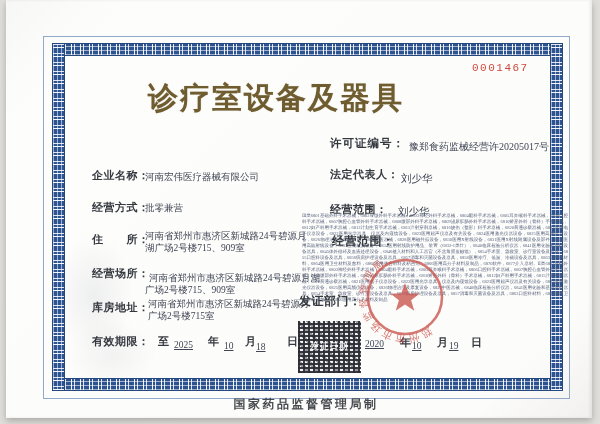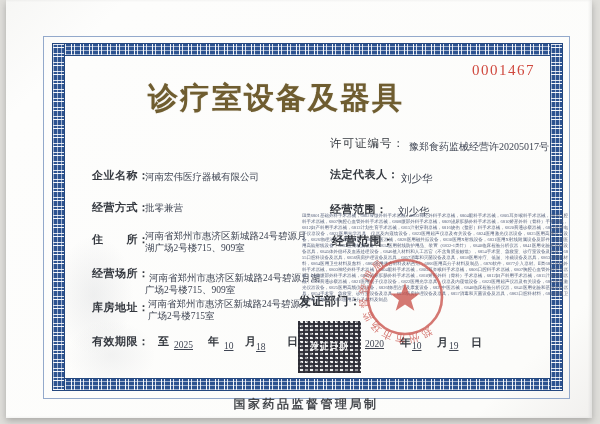--- a/index.html
+++ b/index.html
@@ -34,31 +34,31 @@
       repeating-linear-gradient(90deg, rgba(255,255,255,.55) 0 1px, transparent 1px 4px),
       #2d5390;
   }
   .band-top{top:43px;}
   .band-bottom{top:378px;}
   .band-left{left:46px;}
   .band-right{left:544px;}
 
   .serial{
     position:absolute;left:466px;top:62px;
-    font-family:Liberation Serif, serif;
-    font-size:15px;letter-spacing:1.5px;color:#d0493f;
+    font-family:Liberation Mono, monospace;
+    font-size:11px;letter-spacing:1.5px;color:#d0493f;
   }
   .title{
     position:absolute;left:50px;top:78px;width:440px;text-align:center;
     font-size:30px;font-weight:bold;letter-spacing:2px;color:#6f5d30;
     text-shadow:0 0 1px rgba(111,93,48,.4);
   }
   .lic-label{
     position:absolute;left:324px;top:136px;
-    font-size:11.5px;font-weight:normal;color:#34383f;letter-spacing:1px;
+    font-size:11.5px;font-weight:bold;color:#34383f;letter-spacing:1px;
   }
   .lic-value{
     position:absolute;left:403px;top:140px;
     font-family:"Liberation Serif","DejaVu Serif",serif;
     font-size:10px;color:#3f4553;
   }
 
   .lbl{
     position:absolute;font-size:11px;font-weight:bold;color:#34383f;
     letter-spacing:.5px;white-space:nowrap;

